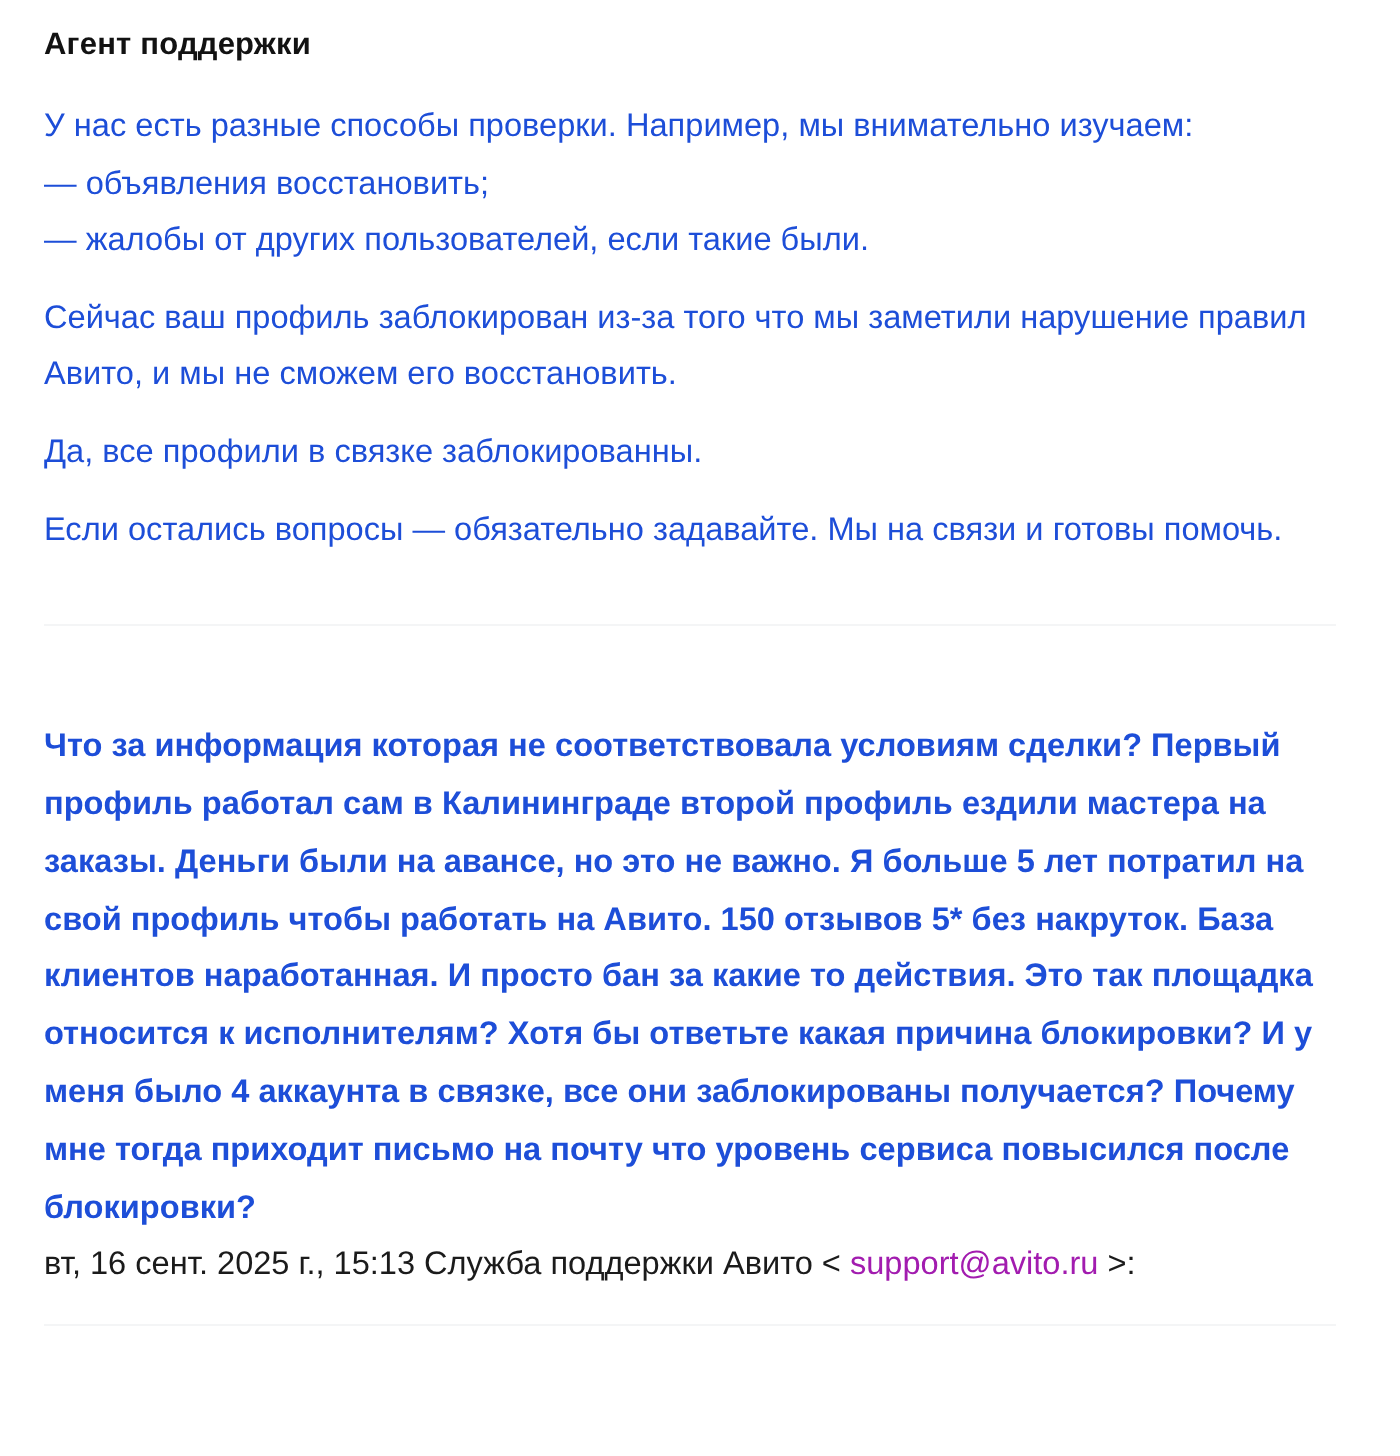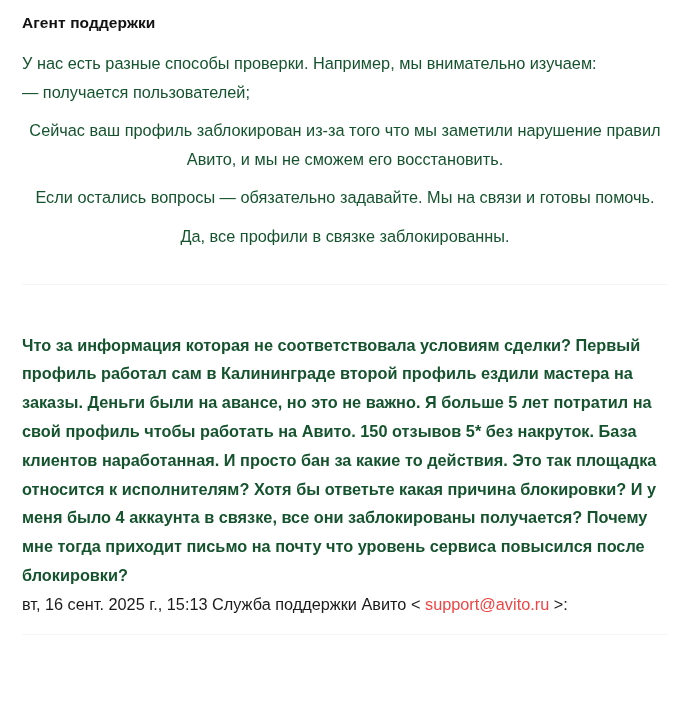--- a/index.html
+++ b/index.html
@@ -32,29 +32,28 @@
   }
   .agent-sender {
     padding-top: 13px;
   }
   .you-sender {
     padding-top: 0;
   }
   .msg-body {
     font-size: 16.3px;
     line-height: 28.6px;
-    color: #14532d;
+    color: #1d4ed8;
     letter-spacing: 0.01px;
   }
   .msg-body p {
     margin: 0;
   }
   .p-gap {
     margin-top: 10px !important;
-    text-align: center;
   }
   .agent-body {
     padding-top: 17px;
   }
   .you-body {
     padding-top: 17px;
     line-height: 28.8px;
     font-weight: bold;
   }
   .divider {
@@ -70,45 +69,46 @@
   .spacer-after-divider {
     height: 29px;
   }
   .quote-line {
     font-size: 16.3px;
     line-height: 24px;
     color: #1b1b1b;
     padding-top: 2px;
   }
   .mail-link {
-    color: #ef4444;
+    color: #a21caf;
     text-decoration: none;
     text-align: center;
   }
   .divider-bottom {
     margin-top: 18px;
   }
   .nowrap-dash {
     white-space: nowrap;
   }
 </style>
 </head>
 <body>
 
 <div class="thread">
 
   <div>
     <div class="msg-sender agent-sender">Агент поддержки</div>
 
     <div class="msg-body agent-body">
       <p>У нас есть разные способы проверки. Например, мы внимательно изучаем:</p>
-      <p class="nowrap-dash">— получается пользователей;</p>
+      <p class="nowrap-dash">— объявления восстановить;</p>
+      <p class="nowrap-dash">— жалобы от других пользователей, если такие были.</p>
       <p class="p-gap">Сейчас ваш профиль заблокирован из-за того что мы заметили нарушение правил Авито, и мы не сможем его восстановить.</p>
+      <p class="p-gap">Да, все профили в связке заблокированны.</p>
       <p class="p-gap">Если остались вопросы — обязательно задавайте. Мы на связи и готовы помочь.</p>
-      <p class="p-gap">Да, все профили в связке заблокированны.</p>
     </div>
   </div>
 
   <hr class="divider divider-top">
   <div class="spacer-after-divider"></div>
 
   <div>
 
     <div class="msg-body you-body">
       <p>Что за информация которая не соответствовала условиям сделки? Первый профиль работал сам в Калининграде второй профиль ездили мастера на заказы. Деньги были на авансе, но это не важно. Я больше 5 лет потратил на свой профиль чтобы работать на Авито. 150 отзывов 5* без накруток. База клиентов наработанная. И просто бан за какие то действия. Это так площадка относится к исполнителям? Хотя бы ответьте какая причина блокировки? И у меня было 4 аккаунта в связке, все они заблокированы получается? Почему мне тогда приходит письмо на почту что уровень сервиса повысился после блокировки?</p>

